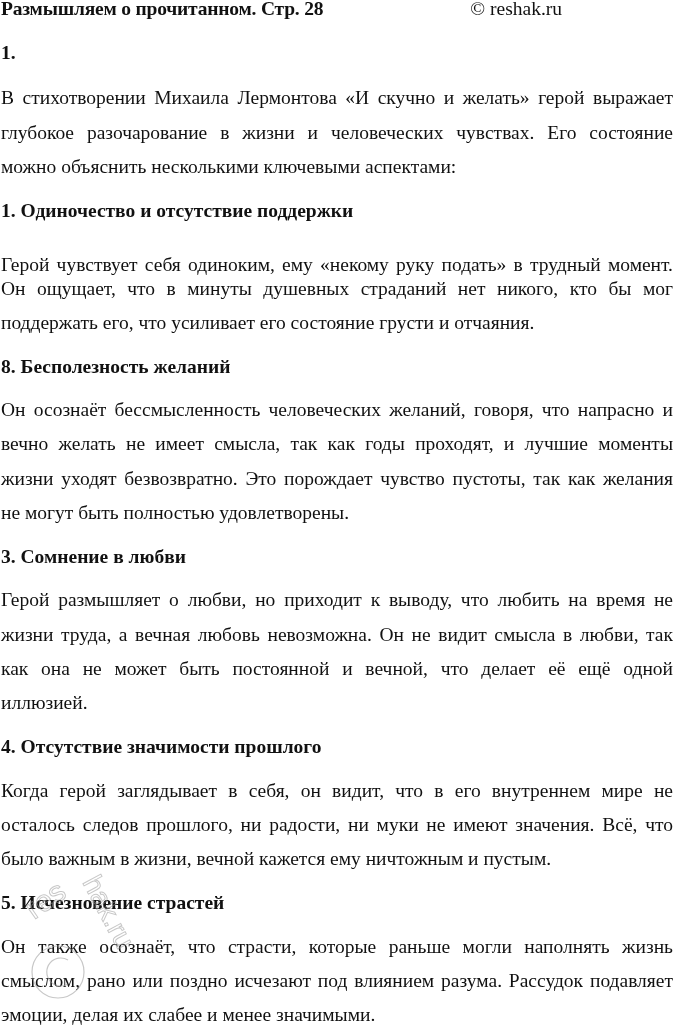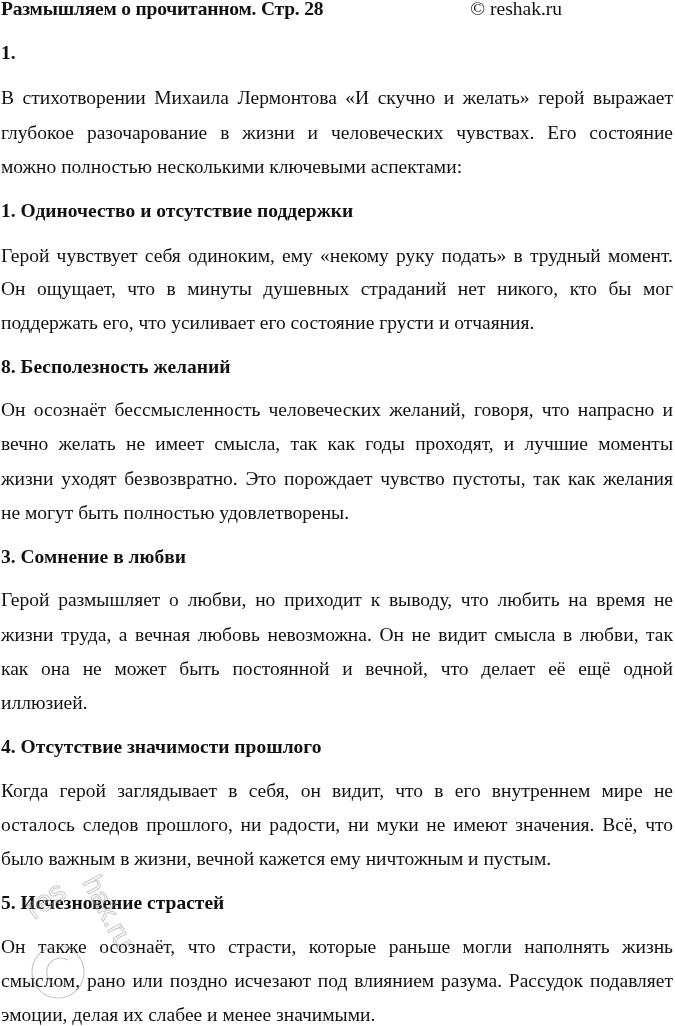--- a/index.html
+++ b/index.html
@@ -76,26 +76,26 @@
   <div class="header-title">Размышляем о прочитанном. Стр. 28</div>
   <div class="header-source">© reshak.ru</div>
 </div>
 
 <div class="doc">
   <div class="line bold" style="top:41px">1.</div>
 
   <div>
     <div class="line justify" style="top:86px">В стихотворении Михаила Лермонтова «И скучно и желать» герой выражает</div>
     <div class="line justify" style="top:121px">глубокое разочарование в жизни и человеческих чувствах. Его состояние</div>
-    <div class="line" style="top:155px">можно полностью несколькими ключевыми аспектами:</div>
+    <div class="line" style="top:155px">можно объяснить несколькими ключевыми аспектами:</div>
   </div>
 
   <div class="line bold" style="top:199px">1. Одиночество и отсутствие поддержки</div>
   <div>
-    <div class="line justify" style="top:244px">Герой чувствует себя одиноким, ему «некому руку подать» в трудный момент.</div>
+    <div class="line justify" style="top:253px">Герой чувствует себя одиноким, ему «некому руку подать» в трудный момент.</div>
     <div class="line justify" style="top:277px">Он ощущает, что в минуты душевных страданий нет никого, кто бы мог</div>
     <div class="line" style="top:311px">поддержать его, что усиливает его состояние грусти и отчаяния.</div>
   </div>
 
   <div class="line bold" style="top:355px">8. Бесполезность желаний</div>
   <div>
     <div class="line justify" style="top:398px">Он осознаёт бессмысленность человеческих желаний, говоря, что напрасно и</div>
     <div class="line justify" style="top:432px">вечно желать не имеет смысла, так как годы проходят, и лучшие моменты</div>
     <div class="line justify" style="top:467px">жизни уходят безвозвратно. Это порождает чувство пустоты, так как желания</div>
     <div class="line" style="top:501px">не могут быть полностью удовлетворены.</div>

